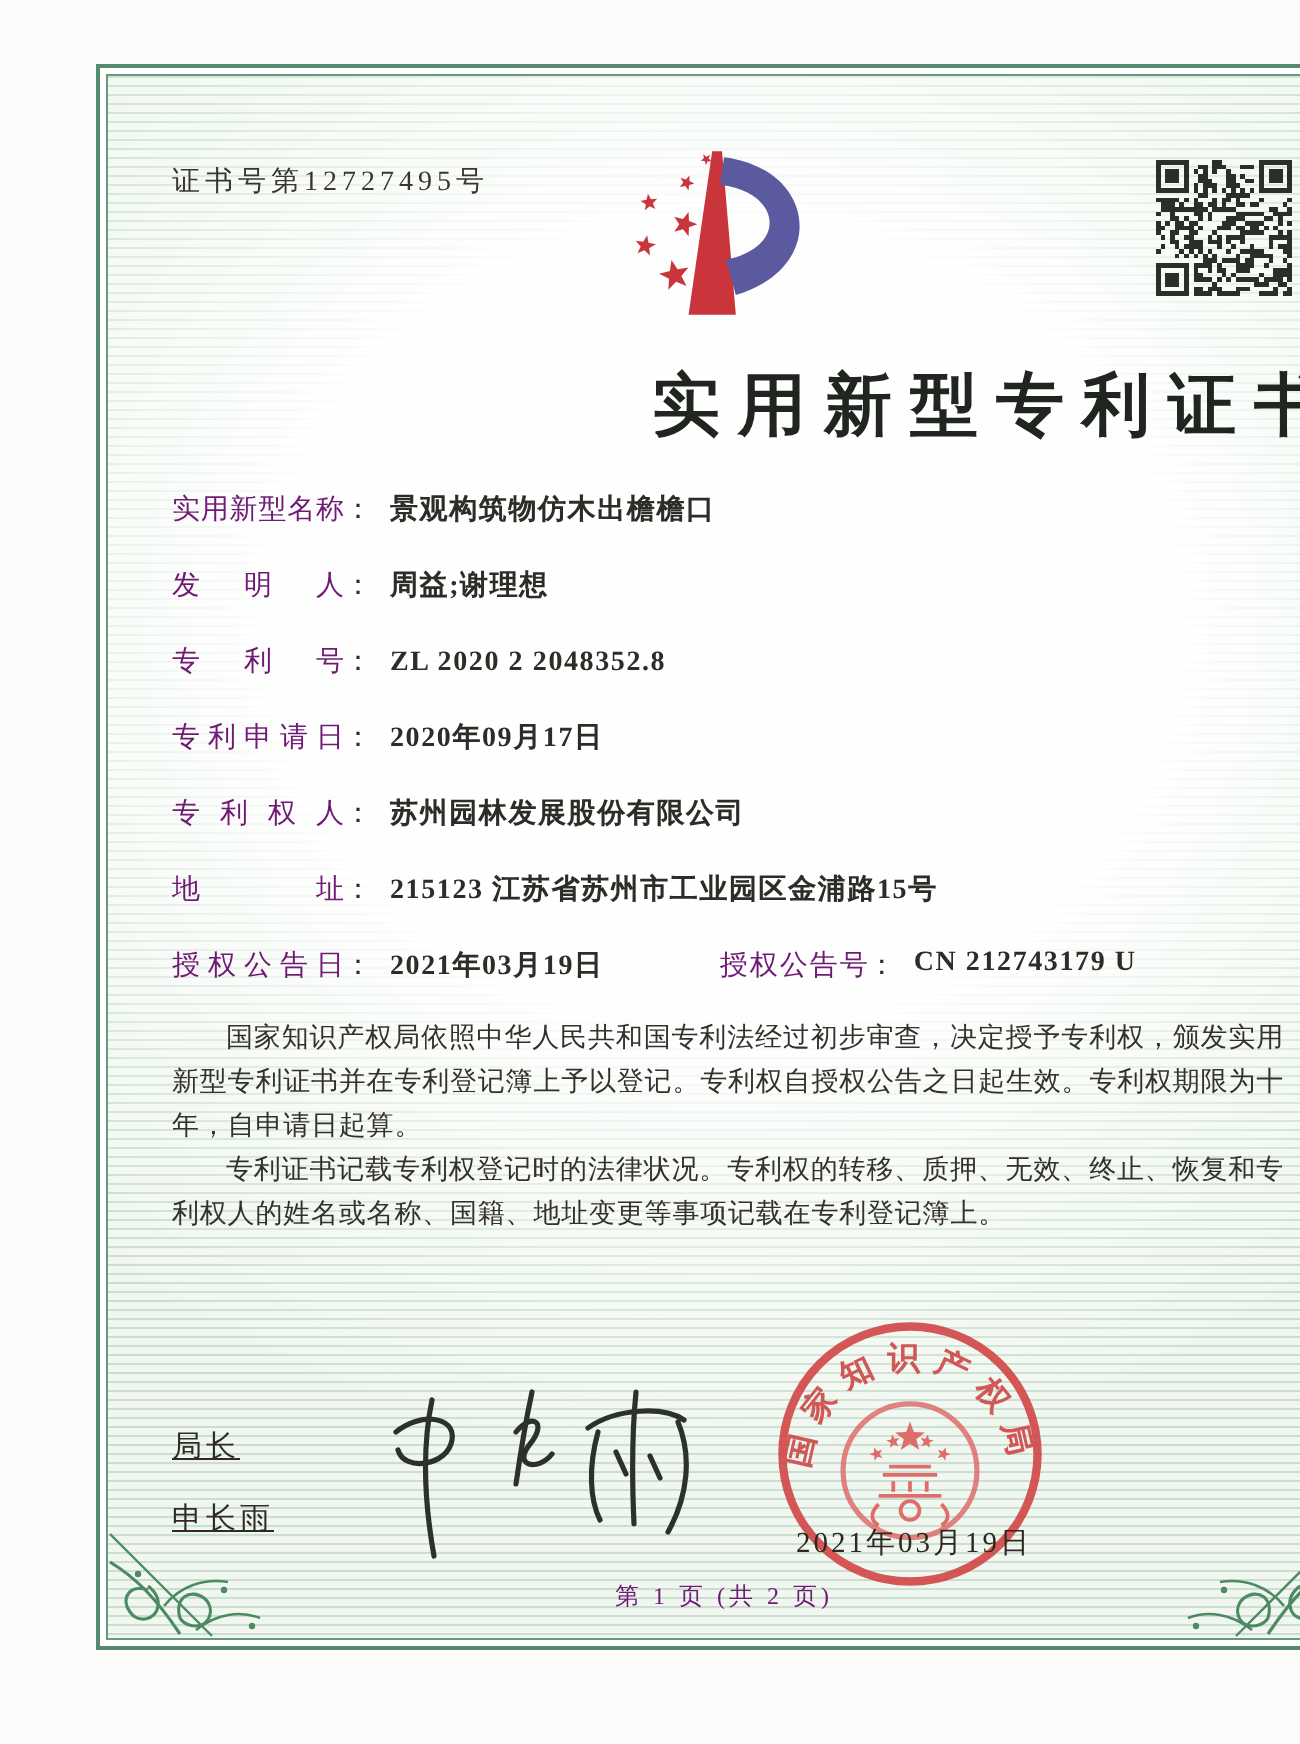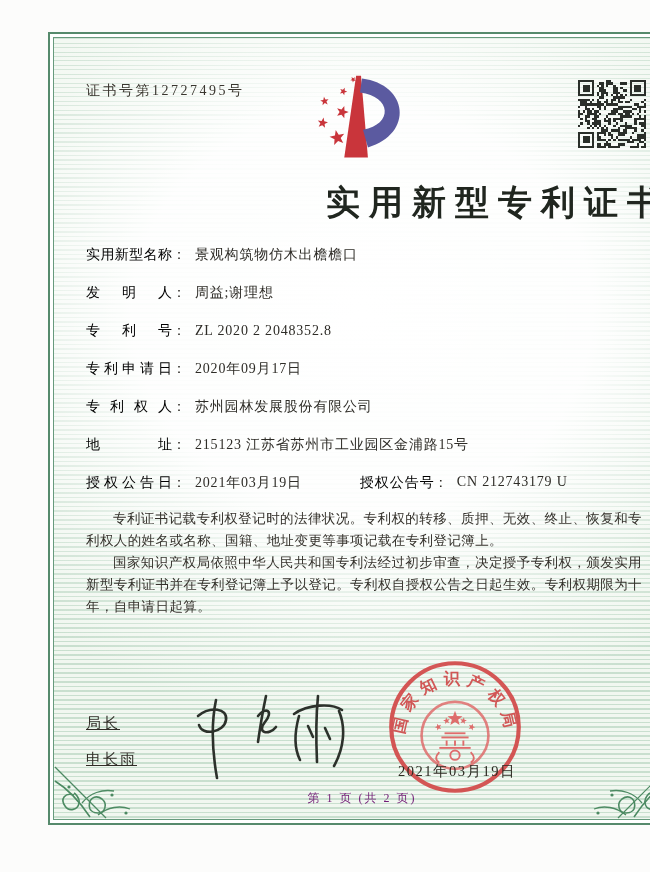--- a/index.html
+++ b/index.html
@@ -47,24 +47,24 @@
     position:absolute;left:0;right:0;top:142px;text-align:right;
     font-size:34px;font-weight:700;color:#20261f;
     letter-spacing:9px;padding-left:9px;
   }
 
   
   .fields{position:absolute;left:32px;right:26px;top:208px;}
   .field-row{display:flex;align-items:baseline;height:23px;margin-bottom:15px;font-size:14px;}
   .field-label{
     display:inline-block;width:86px;text-align:justify;text-align-last:justify;
-    color:#000000;flex:none;
+    color:#701a75;flex:none;
   }
   .field-colon{flex:none;}
-  .field-value{margin-left:9px;letter-spacing:0.8px;}
+  .field-value{margin-left:9px;letter-spacing:0.8px;font-weight:bold;}
   .grant-right{display:flex;align-items:flex-start;margin-left:58px;}
   .grant-right .field-label{width:74px;}
 
   
   .paragraphs{position:absolute;left:32px;right:28px;top:470px;font-size:13.5px;line-height:22px;color:#34312b;}
   .paragraphs p{margin:0;text-indent:2em;letter-spacing:0.4px;text-align:justify;}
 
   
   .officer{position:absolute;left:32px;top:676px;font-size:15px;letter-spacing:2px;color:#2f2c26;text-decoration:underline;}
   .officer .line{margin-bottom:17px;}
@@ -148,22 +148,22 @@
           <span class="field-value">2021年03月19日</span>
           <span class="grant-right">
             <span class="field-label">授权公告号</span>
               <span class="field-colon">：</span>
             <span class="field-value">CN 212743179 U</span>
           </span>
         </div>
       </div>
 
       <div class="paragraphs">
+        <p>国家知识产权局依照中华人民共和国专利法经过初步审查，决定授予专利权，颁发实用新型专利证书并在专利登记簿上予以登记。专利权自授权公告之日起生效。专利权期限为十年，自申请日起算。</p>
         <p>专利证书记载专利权登记时的法律状况。专利权的转移、质押、无效、终止、恢复和专利权人的姓名或名称、国籍、地址变更等事项记载在专利登记簿上。</p>
-        <p>国家知识产权局依照中华人民共和国专利法经过初步审查，决定授予专利权，颁发实用新型专利证书并在专利登记簿上予以登记。专利权自授权公告之日起生效。专利权期限为十年，自申请日起算。</p>
       </div>
 
       <div class="officer">
         <div class="line">局长</div>
         <div class="line">申长雨</div>
       </div>
 
       <div class="signature">
         <svg width="185" height="110" viewBox="0 0 185 110" fill="none" stroke="#2c312b" stroke-width="2.6" stroke-linecap="round">
           <path d="M34,14 C29,38 30,64 35,92"></path>

